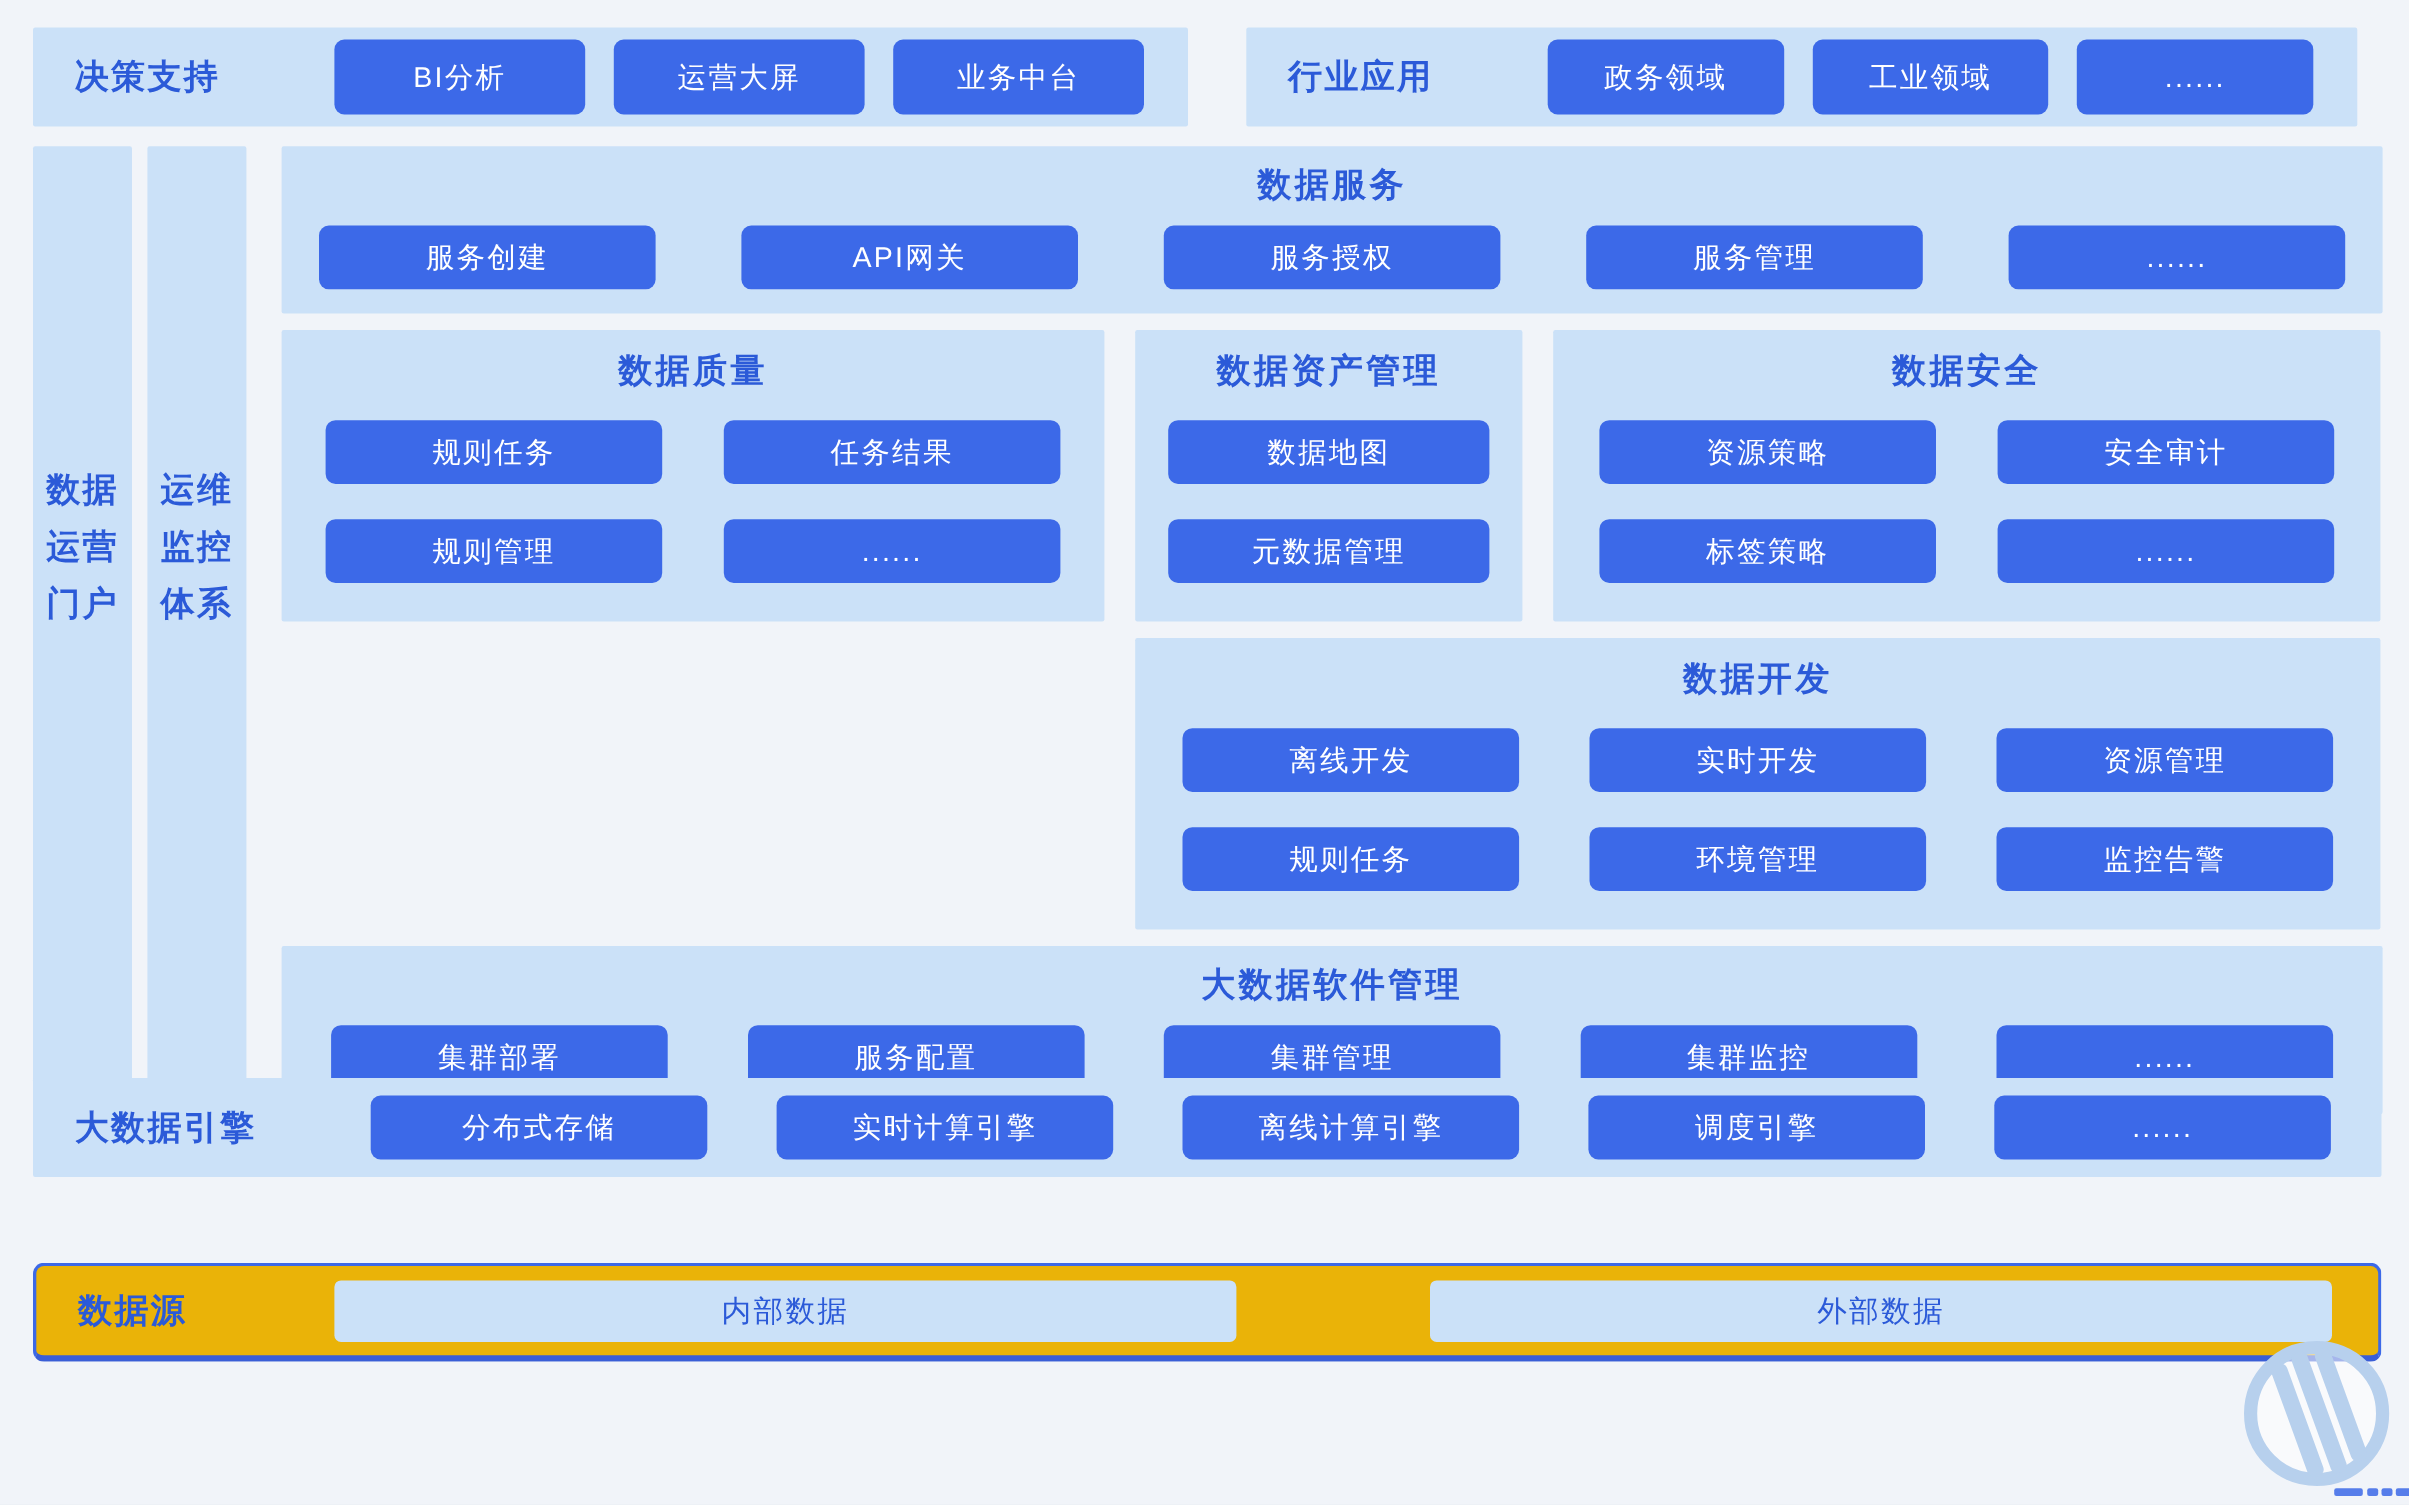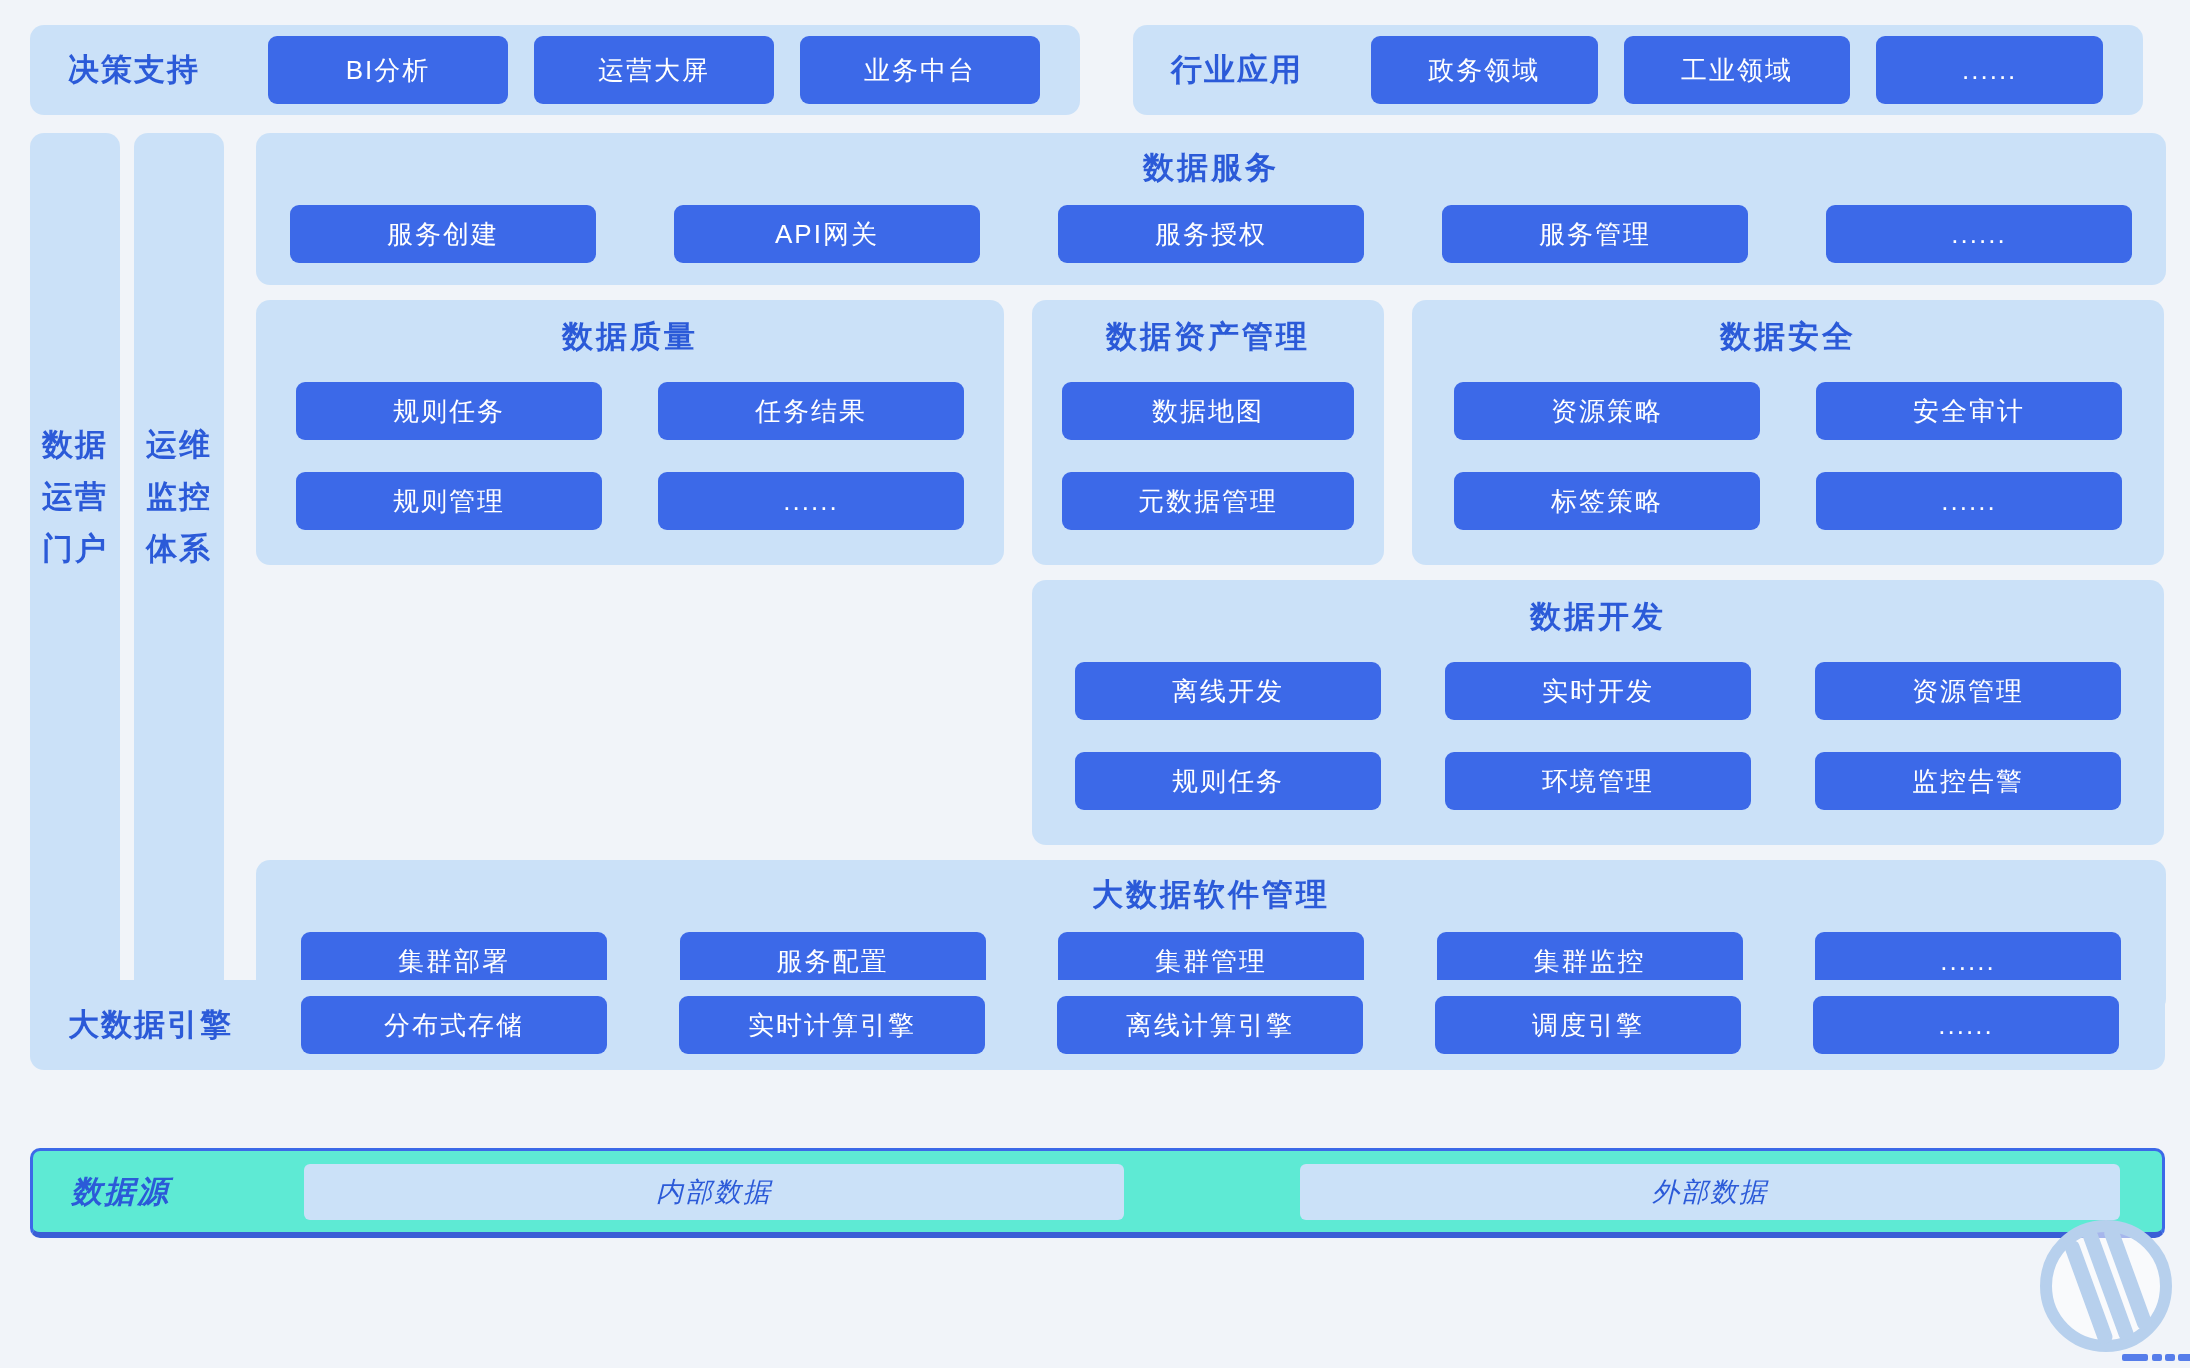--- a/index.html
+++ b/index.html
@@ -2,41 +2,41 @@
 <html style="--btn: #3c69e8; --lt: #cbe1f8; --tx: #2b5ad8; --pagebg: #f1f4f9; --bborder: #3c69e8; --wm: #b7d0ed;"><head>
 <meta charset="utf-8">
 <style>
   :root{
     --btn:#3c69e8; --lt:#cbe1f8; --tx:#2b5ad8; --pagebg:#f1f4f9;
     --bborder:#3c69e8; --bborder-dark:#3a5ed6; --wm:#b7d0ed;
   }
   html,body{margin:0;padding:0;background:#e8ecf3;}
   .page{position:relative;width:2190px;height:1368px;background:var(--pagebg);
         font-family:"Liberation Sans",sans-serif;overflow:hidden;}
-  .lightbox{position:absolute;background:var(--lt);border-radius:14px;box-sizing:border-box;}
+  .lightbox{position:absolute;background:var(--lt);border-radius:2px;box-sizing:border-box;gap:36px;}
   .hrow{display:flex;align-items:center;}
   .rowlabel{font-size:31px;font-weight:bold;color:var(--tx);flex:0 0 200px;letter-spacing:2px;}
   .rowlabel.wide{flex:0 0 233px;}
   .btn{background:var(--btn);color:#ffffff;border-radius:9px;height:58px;
        display:flex;align-items:center;justify-content:center;font-size:26px;
        letter-spacing:2px;box-sizing:border-box;}
   .topbtns{flex:1;display:flex;gap:26px;align-items:center;}
   .topbtns .btn{flex:1;height:68px;}
   .sec-title{text-align:center;font-size:31px;font-weight:bold;color:var(--tx);letter-spacing:3px;}
   .btn-row{display:flex;justify-content:space-between;margin-top:16px;}
   .btn-row .btn{flex:none;width:306px;}
   .grid2{display:grid;grid-template-columns:1fr 1fr;column-gap:56px;row-gap:32px;margin-top:24px;}
   .grid3{display:grid;grid-template-columns:1fr 1fr 1fr;column-gap:64px;row-gap:32px;margin-top:24px;}
   .grid1{display:grid;grid-template-columns:1fr;row-gap:32px;margin-top:24px;}
   .vbar{position:absolute;display:flex;align-items:center;justify-content:center;}
   .vbar-text{position:relative;top:-76px;text-align:center;font-size:31px;font-weight:bold;
              color:var(--tx);line-height:52px;letter-spacing:2px;}
-  .bordered{position:absolute;background:#5eead4;border:3px solid var(--bborder);
+  .bordered{position:absolute;background:#eab308;border:3px solid var(--bborder);
             border-bottom:6px solid var(--bborder-dark);border-radius:10px;
-            box-sizing:border-box;display:flex;align-items:center;padding-left:38px;font-style:italic;}
+            box-sizing:border-box;display:flex;align-items:center;padding-left:38px;}
   .chip{background:var(--lt);color:var(--tx);font-size:27px;height:56px;border-radius:6px;
         display:flex;align-items:center;justify-content:center;letter-spacing:2px;box-sizing:border-box;}
   .engines{flex:1;display:flex;justify-content:space-between;padding-right:46px;}
   .engines .btn{flex:none;width:306px;}
   .wm{position:absolute;right:-8px;bottom:-6px;z-index:5;}
 </style>
 </head>
 <body>
 
 <div class="page">

